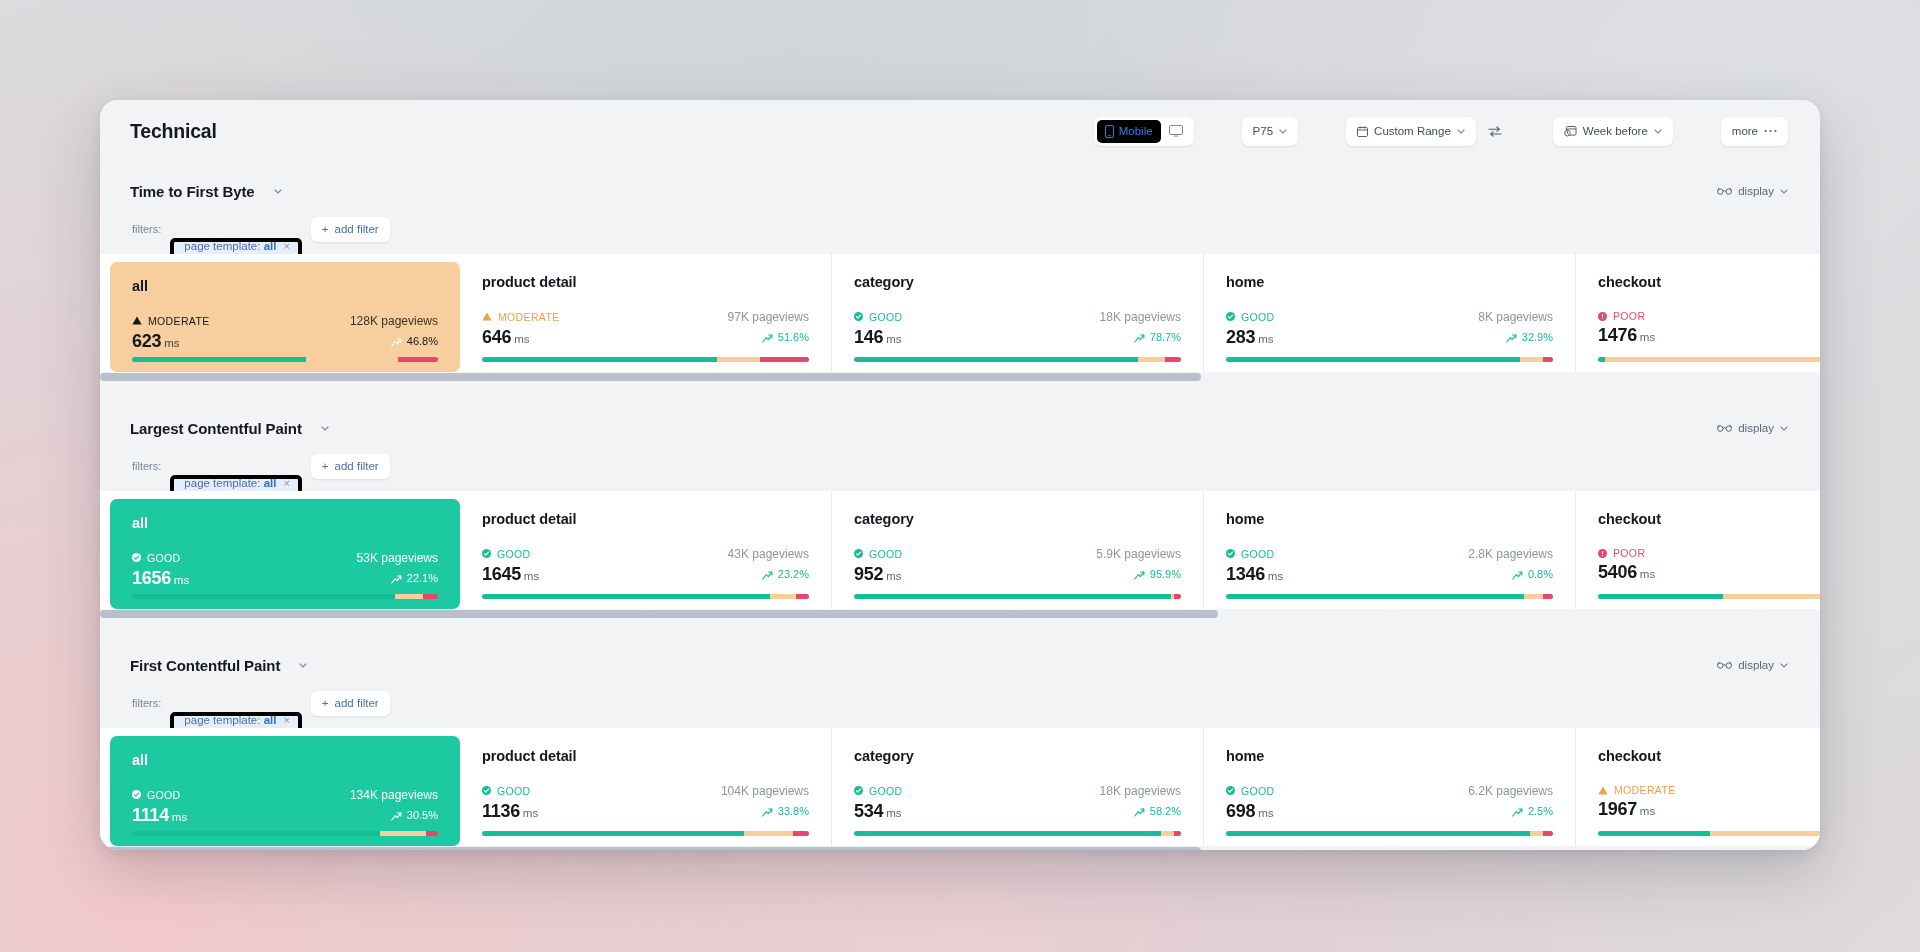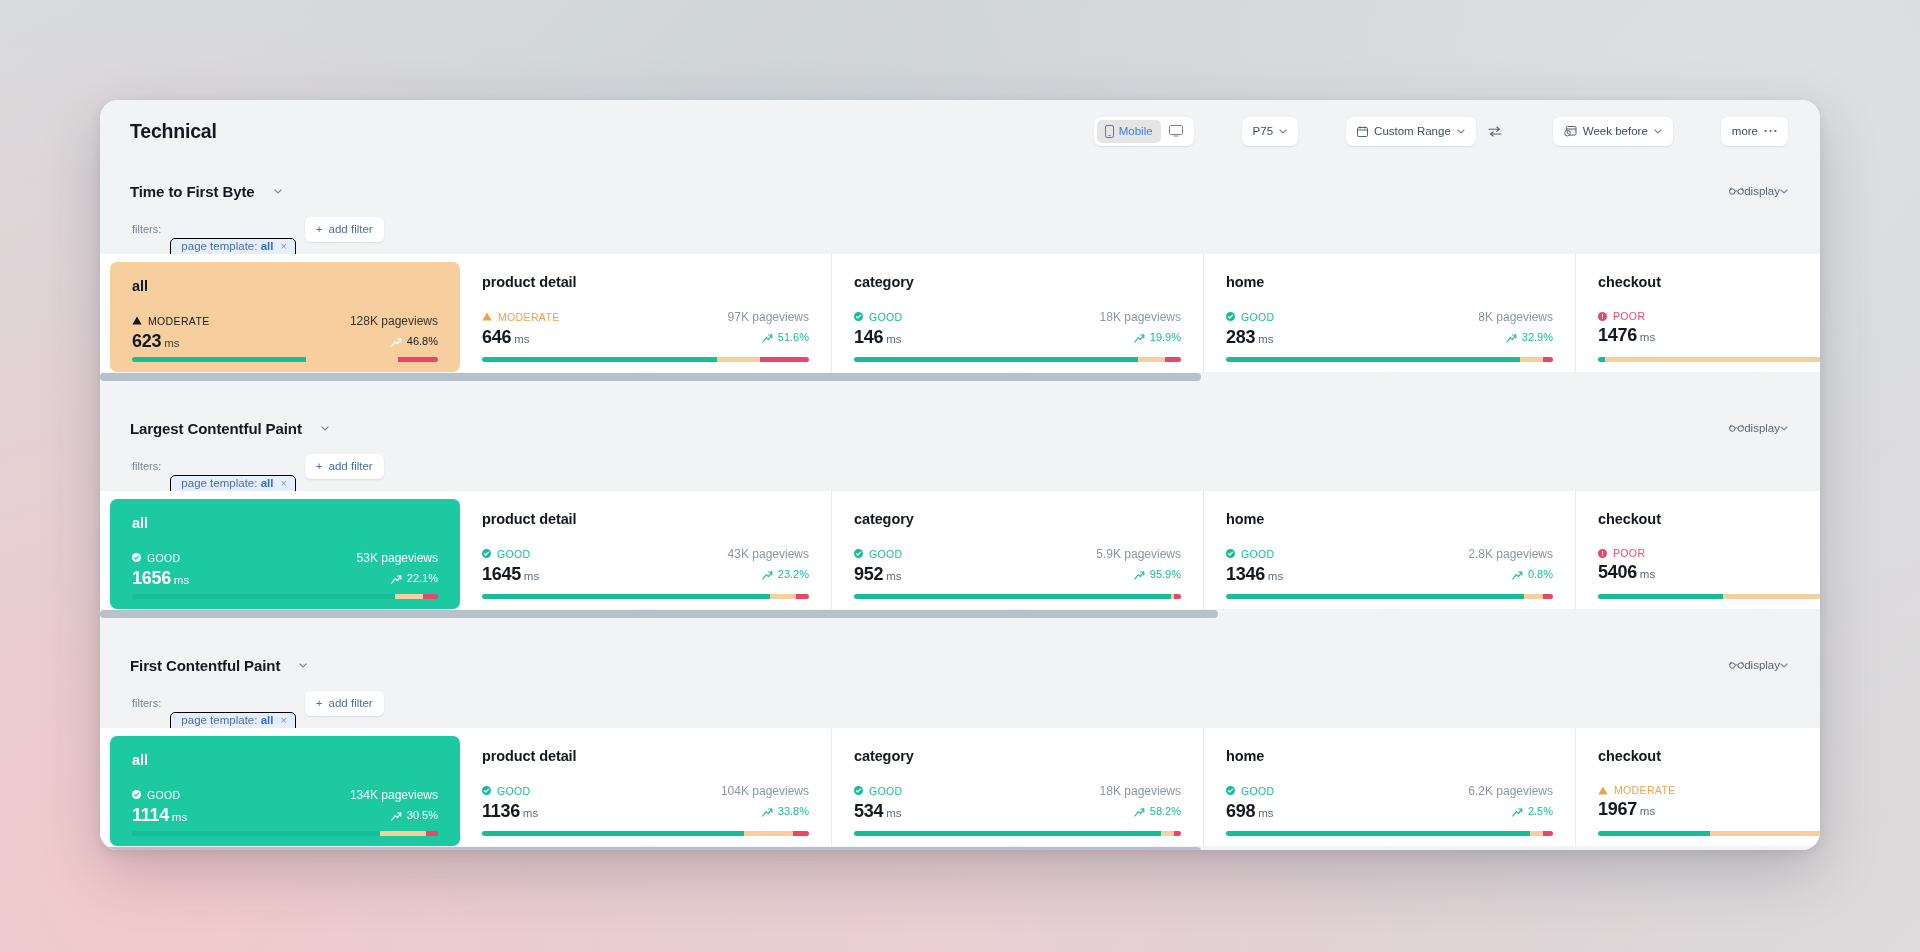--- a/index.html
+++ b/index.html
@@ -74,21 +74,21 @@
     align-items: center;
     gap: 5px;
     height: 23px;
     padding: 0 8px;
     border-radius: 5px;
     font-size: 11.5px;
     color: #5b6775;
     cursor: pointer;
   }
   .tb-seg.active {
-    background: #e5e5e5;
+    background: #000000;
     color: #3b7ddd;
   }
 
   .tb-btn {
     display: flex;
     align-items: center;
     gap: 6px;
     height: 29px;
     padding: 0 11px;
     background: #ffffff;
@@ -137,20 +137,21 @@
   }
   .section-title {
     font-size: 15px;
     font-weight: bold;
     color: #14181f;
     letter-spacing: -0.1px;
   }
   .display-btn {
     display: flex;
     align-items: center;
+    gap: 6px;
     font-size: 11.5px;
     color: #5b6775;
     cursor: pointer;
   }
 
   .filters-row {
     display: flex;
     align-items: center;
     gap: 9px;
     padding: 14px 30px 14px 32px;
@@ -160,21 +161,21 @@
     font-size: 11px;
     color: #7a8696;
   }
   .filter-chip {
     display: flex;
     align-items: center;
     gap: 7px;
     height: 25px;
     padding: 0 8px 10px 10px;
     background: #e7eefb;
-    border: 1px solid #000000;
+    border: 4px solid #000000;
     border-radius: 5px;
     font-size: 11.5px;
     color: #4a6fa8;
     cursor: pointer;
     margin-top: 43px;
   }
   .filter-chip b { color: #2f6fd0; font-weight: bold; }
   .chip-x { color: #7f93b4; font-size: 11px; cursor: pointer; }
 
   .add-filter {
@@ -566,21 +567,21 @@
         </div>
         <div class="card-row">
           <span class="metric">146<span class="unit">ms</span></span>
           <span class="trend">
             <span>
                       <svg width="11" height="9" viewBox="0 0 11 9">
                         <path d="M0.8 8L4.3 3.6l2.1 2.1L9.6 1" fill="none" stroke="#17bd97" stroke-width="1.2" stroke-linecap="round" stroke-linejoin="round"></path>
                         <path d="M6.6 1h3.2v3.1" fill="none" stroke="#17bd97" stroke-width="1.2" stroke-linecap="round" stroke-linejoin="round"></path>
                       </svg>
                     </span>
-            <span>19.9%</span>
+            <span>78.7%</span>
           </span>
         </div>
         <div class="bar">
           <div class="seg-good" style="width:87%"></div>
           <div class="seg-mod" style="width:8%"></div>
           <div class="seg-poor" style="width:5%"></div>
         </div>
         <div class="caret-ghost"></div>
       </div>
       <div class="card">

